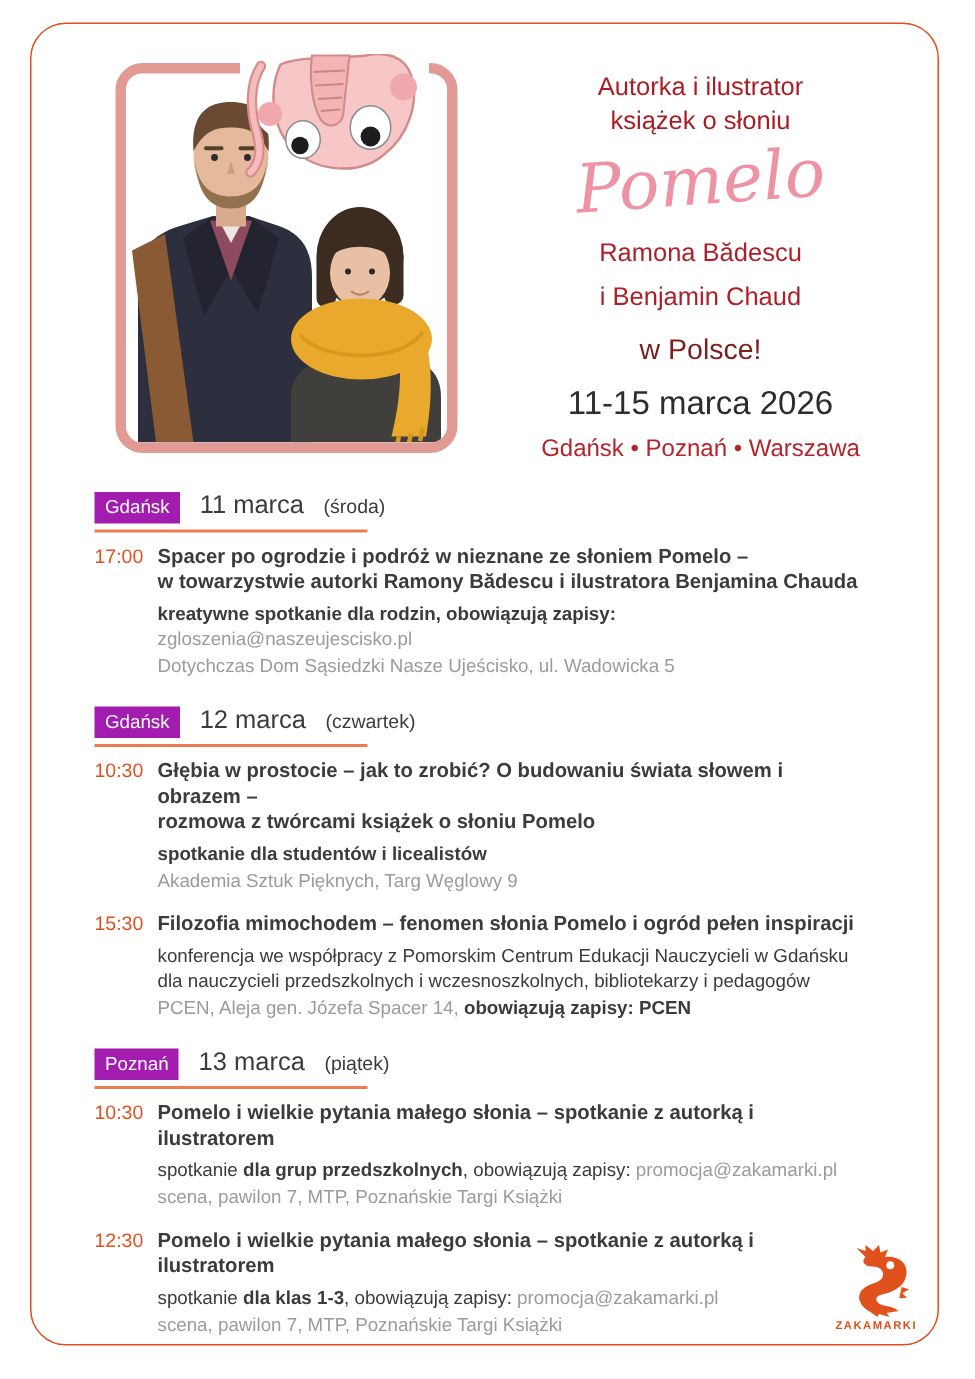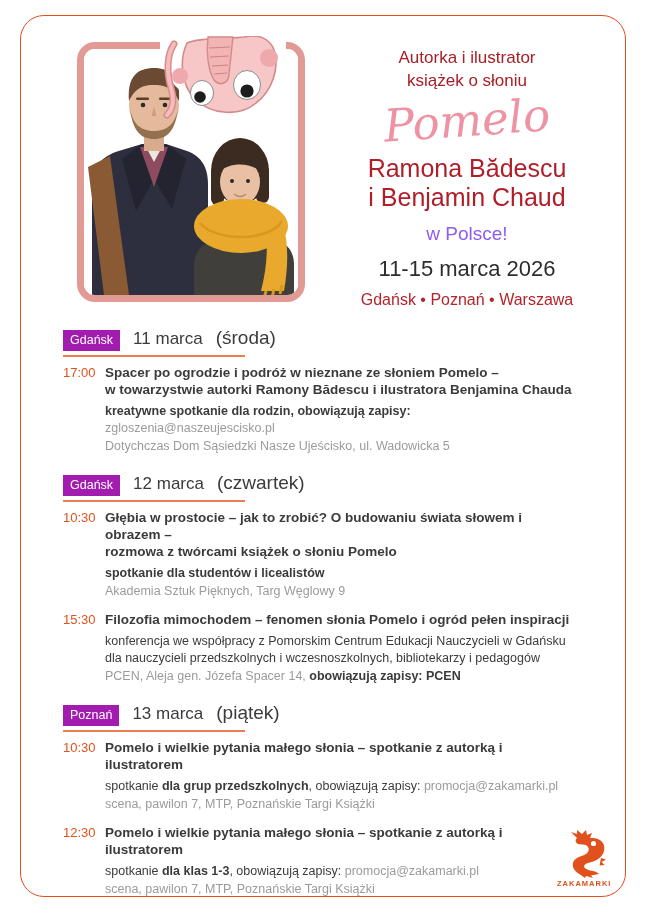--- a/index.html
+++ b/index.html
@@ -12,32 +12,32 @@
   .photo-frame{position:absolute;left:77px;top:42px;width:214px;height:246px;
                border:7px solid #e29a95;border-radius:18px;background:#fff;overflow:hidden;}
   .photo-frame svg{display:block;}
   
   .elephant{position:absolute;left:150px;top:36px;width:142px;height:94px;z-index:5;}
   
   .head-col{position:absolute;left:320px;top:46px;width:294px;text-align:center;}
   .tagline{font-size:17px;line-height:23px;color:#a81e24;}
   .pomelo-logo{margin-top:3px;font-family:"DejaVu Serif",serif;font-style:italic;
                font-size:45px;line-height:52px;color:#ee93a3;transform:rotate(-4deg);}
-  .names{margin-top:7px;font-size:25px;line-height:29px;color:#b01f29;}
-  .poland{margin-top:11px;font-size:19px;color:#8b5cf6;}
+  .names{margin-top:7px;font-size:17px;line-height:29px;color:#b01f29;}
+  .poland{margin-top:11px;font-size:19px;color:#7f1d1d;}
   .daterange{margin-top:11px;font-size:22px;color:#2d2d2d;}
   .cities{margin-top:9px;font-size:16px;color:#b5242a;}
   
   .schedule{position:absolute;left:63px;top:327px;width:514px;}
   .section{margin-top:17px;}
   .section:first-child{margin-top:0;}
   .sec-head{display:flex;align-items:baseline;gap:13px;}
   .badge{background:#a21caf;color:#fff;font-size:12.5px;padding:3px 7px 4px 7px;flex:none;}
   .sec-date{font-size:17px;color:#3b3b3b;}
-  .sec-day{font-size:19px;color:#3b3b3b;}
+  .sec-day{font-size:13px;color:#3b3b3b;}
   .sec-underline{width:182px;height:2px;background:#ed7c50;margin-top:4px;}
   .event{display:flex;margin-top:11px;}
   .event.first{margin-top:7px;}
   .etime{flex:none;width:42px;font-size:13px;color:#e0511d;padding-top:1px;}
   .ebody{flex:1;min-width:0;}
   .etitle{font-size:13.5px;font-weight:bold;color:#3b3b3b;line-height:17px;}
   .emeta{font-size:12.5px;line-height:17px;color:#3b3b3b;margin-top:5px;}
   .eloc{font-size:12.5px;line-height:17px;color:#9b9b9b;margin-top:1px;}
   .b{font-weight:bold;color:#3b3b3b;}
   .gray{color:#9b9b9b;font-weight:normal;}

